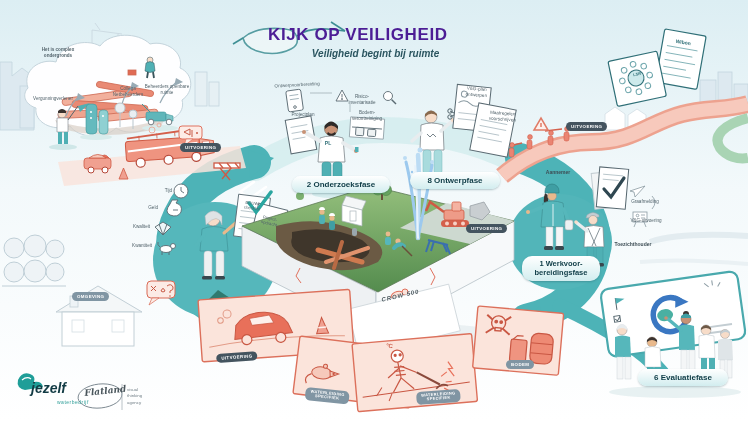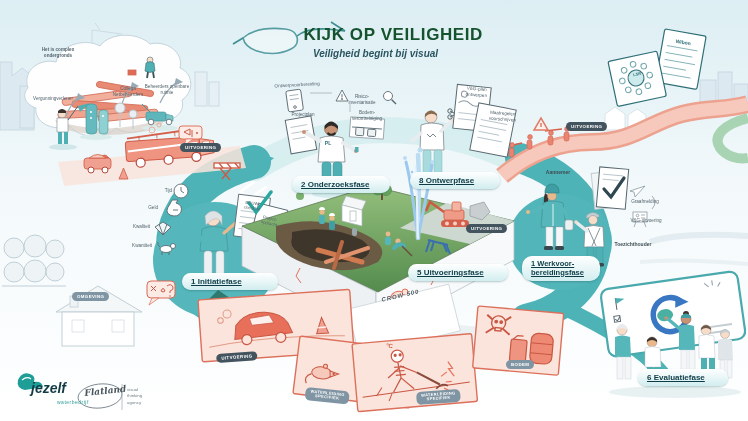--- a/index.html
+++ b/index.html
@@ -5,26 +5,26 @@
   html,body{margin:0;padding:0;background:#fff;}
   .stage{position:relative;width:748px;height:421px;overflow:hidden;
          font-family:"Liberation Sans",sans-serif;background:#fff;}
   .stage svg{position:absolute;left:0;top:0;}
   .ov{position:absolute;left:0;top:0;width:748px;height:421px;pointer-events:none;}
   .lbl{position:absolute;font:400 4.6px/1.2 "Liberation Sans",sans-serif;color:#53646c;
        text-align:center;transform-origin:0 0;}
   .lbl.b{font-weight:700;color:#3d4d55;font-size:5px;}
   .pill{position:absolute;background:linear-gradient(#ffffff,#d2edef);border-radius:10px;
         color:#0e3c46;font:700 8px/1.15 "Liberation Sans",sans-serif;padding:4px 9px;
-        text-align:left;box-shadow:0 1px 2px rgba(30,80,90,.3);transform-origin:0 0;text-decoration:underline;}
+        text-align:center;box-shadow:0 1px 2px rgba(30,80,90,.3);transform-origin:0 0;}
   .badge{position:absolute;background:#44545f;color:#fff;font:700 4.4px/1.25 "Liberation Sans",sans-serif;
          padding:1.5px 5px;border-radius:5px;letter-spacing:.4px;text-align:center;transform-origin:0 0;}
   .badge.light{background:#8095a3;}
-  .title{position:absolute;left:268px;top:26px;width:215px;text-align:right;
-         font:900 17px/1 "Liberation Sans",sans-serif;color:#14532d;letter-spacing:.6px;}
+  .title{position:absolute;left:268px;top:26px;width:215px;text-align:left;
+         font:900 17px/1 "Liberation Sans",sans-serif;color:#4c1d95;letter-spacing:.6px;}
   .subtitle{position:absolute;left:283px;top:49px;width:185px;text-align:center;
          font:italic 600 10px/1 "Liberation Sans",sans-serif;color:#2b5560;}
   .crow{position:absolute;left:381px;top:297px;font:italic 700 6px "Liberation Sans",sans-serif;
         color:#4e5a60;letter-spacing:1px;transform:rotate(-13deg);transform-origin:0 0;}
   .brand{position:absolute;left:31px;top:381px;font:italic 900 14px/1 "Liberation Sans",sans-serif;color:#123b44;}
   .brand-sub{position:absolute;left:57px;top:399px;font:400 5px "Liberation Sans",sans-serif;color:#2f9e98;letter-spacing:.5px;}
   .agency{position:absolute;left:84px;top:388px;font:italic 700 9px "DejaVu Serif",serif;color:#4a565c;transform:rotate(-6deg);transform-origin:0 0;}
   .agency-tag{position:absolute;left:127px;top:387px;font:400 4.4px/1.45 "Liberation Sans",sans-serif;color:#75828a;text-align:left;}
 </style>
 </head>
@@ -667,27 +667,25 @@
   </g>
   <g>
     <ellipse cx="100" cy="396" rx="22" ry="12" fill="none" stroke="#75828a" stroke-width="0.9" transform="rotate(-6 100 396)"></ellipse>
     <line x1="122" y1="384" x2="122" y2="410" stroke="#aab4ba" stroke-width="0.8"></line>
   </g>
 </svg>
 
 <div class="ov">
 
   <div class="title">KIJK OP VEILIGHEID</div>
-  <div class="subtitle">Veiligheid begint bij visual</div>
-
-  <div class="pill" style="left:182px;top:273px;width:78px;">1 Initiatiefase</div>
+  <div class="subtitle">Veiligheid begint bij ruimte</div>
+
   <div class="pill" style="left:292px;top:176px;width:80px;">2 Onderzoeksfase</div>
   <div class="pill" style="left:410px;top:172px;width:72px;">8 Ontwerpfase</div>
   <div class="pill" style="left:522px;top:256px;width:60px;font-size:7.5px;">1 Werkvoor-bereidingsfase</div>
-  <div class="pill" style="left:408px;top:264px;width:82px;">5 Uitvoeringsfase</div>
   <div class="pill" style="left:638px;top:369px;width:72px;">6 Evaluatiefase</div>
 
   <div class="badge" style="left:180px;top:143px;">UITVOERING</div>
   <div class="badge" style="left:566px;top:122px;">UITVOERING</div>
   <div class="badge" style="left:466px;top:224px;">UITVOERING</div>
   <div class="badge" style="left:216px;top:354px;transform:rotate(-4deg);">UITVOERING</div>
   <div class="badge light" style="left:72px;top:292px;">OMGEVING</div>
   <div class="badge light" style="left:306px;top:387px;transform:rotate(6deg);font-size:3.9px;">
     <span>WATERLEIDING</span><br>
     <span>SPECIFIEK</span>

